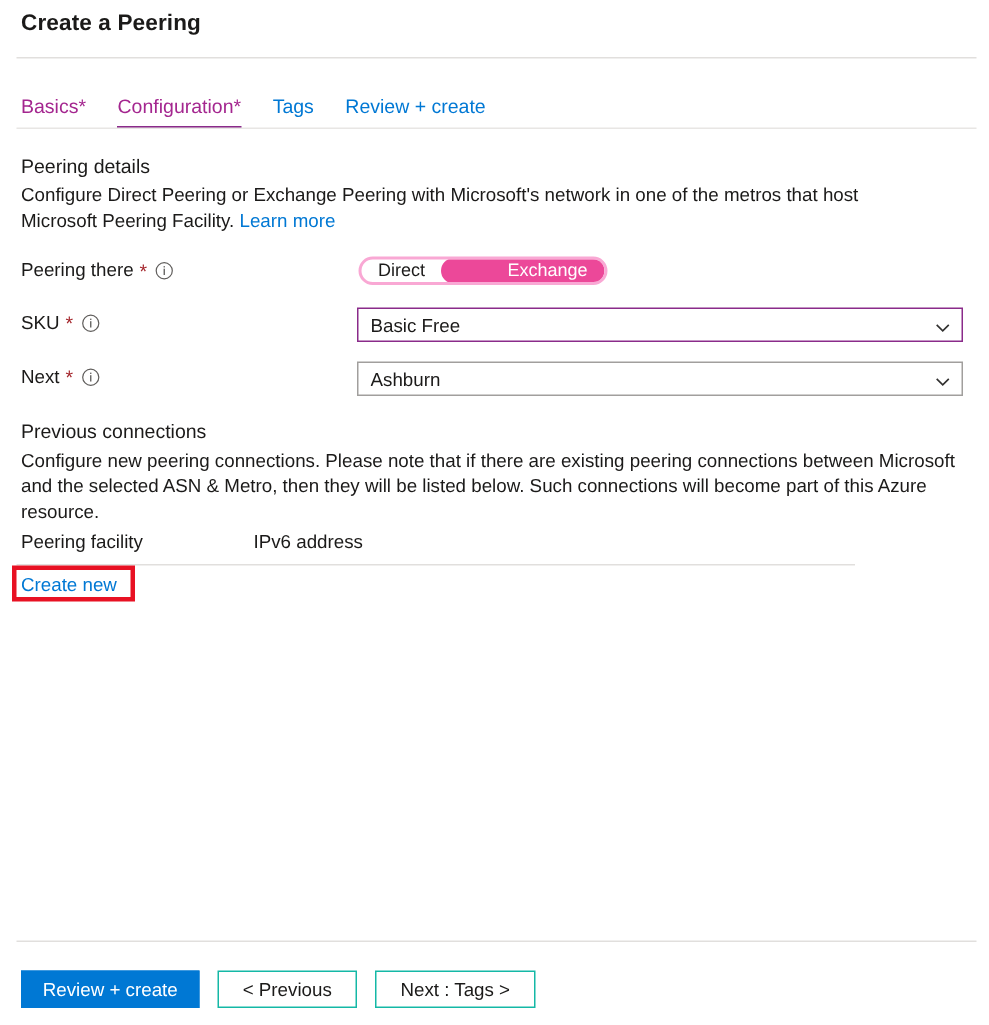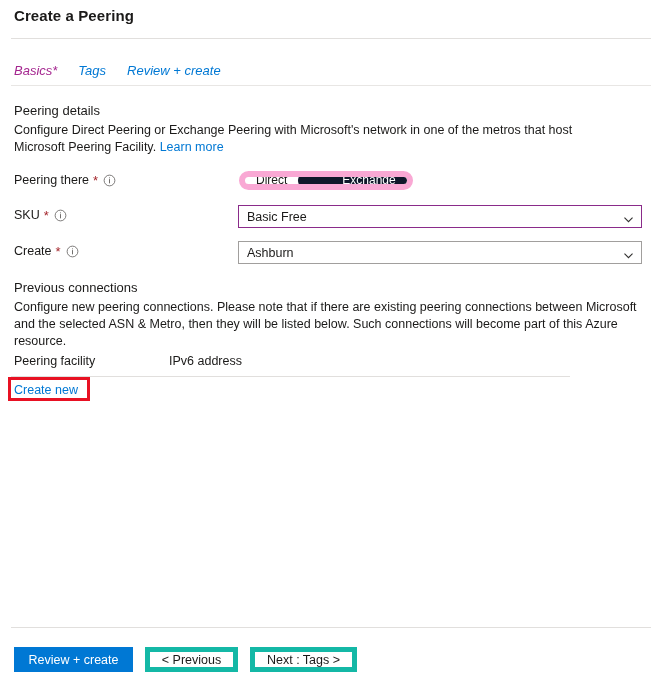--- a/index.html
+++ b/index.html
@@ -46,21 +46,20 @@
     gap: 0px;
   }
   .tab {
     font-size: 13px;
     padding: 0 11px 7px 0;
     margin-right: 10px;
     position: relative;
     white-space: nowrap;
     cursor: pointer;
     line-height: 16px;
-    font-style: italic;
   }
   .tab:first-child { padding-left: 0; }
   .tab.visited { color: #a4268f; }
   .tab.link { color: #0078d4; }
   .tab.selected .tab-underline {
     position: absolute;
     left: 0;
     right: 11px;
     bottom: 0;
     height: 2px;
@@ -123,41 +122,41 @@
     cursor: pointer;
   }
   .info-icon svg { display: block; }
 
   
   .pill-toggle {
     position: absolute;
     left: 239px;
     top: 171px;
     height: 19px;
-    border: 6px solid #f9a8d4;
+    border: 2px solid #f9a8d4;
     border-radius: 11px;
     display: flex;
     align-items: center;
     background: #ffffff;
     padding: 0;
     box-sizing: border-box;
     overflow: hidden;
   }
   .pill-opt {
     font-size: 12px;
     padding: 0 11px;
     height: 17px;
     line-height: 17px;
     border-radius: 10px;
     color: #1b1a19;
     cursor: pointer;
     white-space: nowrap;
   }
   .pill-opt.active {
-    background: #0f172a;
+    background: #ec4899;
     color: #ffffff;
     padding-left: 44px;
   }
 
   
   .dropdown {
     position: absolute;
     left: 238px;
     width: 404px;
     height: 23px;
@@ -247,34 +246,38 @@
     left: 14px;
     top: 647px;
     width: 119px;
     background: #0078d4;
     color: #ffffff;
     border: 1px solid #0078d4;
   }
   .btn-secondary {
     background: #ffffff;
     color: #1b1a19;
-    border: 5px solid #14b8a6;
+    border: 1px solid #14b8a6;
   }
   .btn-prev { left: 145px; top: 647px; width: 93px; }
   .btn-next { left: 250px; top: 647px; width: 107px; }
 </style>
 </head>
 <body>
 
 <div class="blade-title">Create a Peering</div>
 <div class="header-divider"></div>
 
 <div class="tabs">
   <div class="tab visited selected">
     <span>Basics</span><span class="req">*</span>
+  </div>
+  <div class="tab visited selected">
+    <span>Configuration</span><span class="req">*</span>
+    <span class="tab-underline"></span>
   </div>
   <div class="tab link">
     <span>Tags</span>
   </div>
   <div class="tab link">
     <span>Review + create</span>
   </div>
 </div>
 <div class="tabs-baseline"></div>
 
@@ -316,21 +319,21 @@
 <div class="dropdown accent" style="top:205px;">
   <span class="dropdown-value">Basic Free</span>
   <span class="chev">
     <svg viewBox="0 0 12 12" width="11" height="11" aria-hidden="true">
       <path d="M1.6 3.9 L6 8.3 L10.4 3.9" fill="none" stroke="#323130" stroke-width="1.2"></path>
     </svg>
   </span>
 </div>
 
 <div class="field-label" style="left:14px; top:244px;">
-  <span>Create</span>
+  <span>Next</span>
   <span class="req-star">*</span>
   <span class="info-icon">
     <svg viewBox="0 0 16 16" width="13" height="13" aria-hidden="true">
       <circle cx="8" cy="8" r="6.6" fill="none" stroke="#605e5c" stroke-width="1"></circle>
       <rect x="7.45" y="4.2" width="1.1" height="1.1" fill="#605e5c"></rect>
       <rect x="7.45" y="6.3" width="1.1" height="5.2" fill="#605e5c"></rect>
     </svg>
   </span>
 </div>
 <div class="dropdown plain" style="top:241px;">

